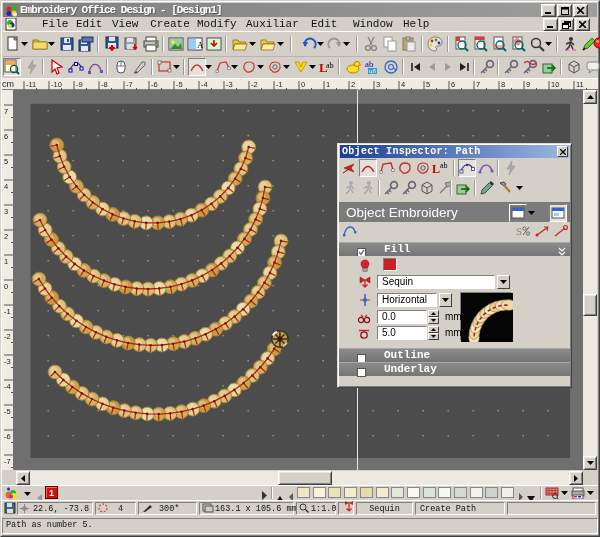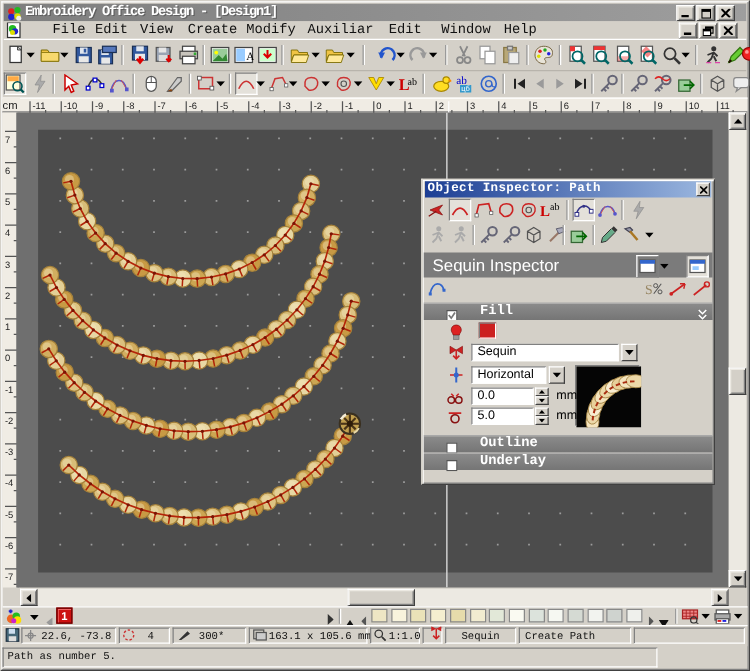--- a/index.html
+++ b/index.html
@@ -1503,21 +1503,21 @@
       <path d="M3 3 l4 -1 l2 2 l-2 2 z" fill="#99a" stroke="#445"></path>
       <path d="M7 5 L13 12" stroke="#a72" stroke-width="2"></path>
     </svg>
   </div>
 <div style="position:absolute;left:516px;top:179px;width:7px;height:18px;display:flex;align-items:center;justify-content:center;">
     <svg width="7" height="5" viewBox="0 0 7 5" style="">
       <path d="M0 0 L7 0 L3.5 4 Z" fill="#000"></path>
     </svg>
   </div>
 <div style="position:absolute;left:339px;top:202px;width:231px;height:20px;background:#7b7b7b;display:flex;align-items:center;">
-    <div style="margin-left:7px;font:13.5px 'Liberation Sans', sans-serif;color:#fff;">Sequin Inspector</div>
+    <div style="margin-left:7px;font:13.5px 'Liberation Sans', sans-serif;color:#fff;">Object Embroidery</div>
   </div>
 <div style="position:absolute;left:509px;top:204px;width:18px;height:18px;border:1px solid;border-color:#fff #808080 #808080 #fff;display:flex;align-items:center;justify-content:center;">
     <svg width="14" height="12" viewBox="0 0 14 12" style="">
       <rect x="1" y="1" width="12" height="10" fill="#fff" stroke="#555"></rect>
       <rect x="1" y="1" width="12" height="3" fill="#36c"></rect>
     </svg>
   </div>
 <div style="position:absolute;left:528px;top:204px;width:7px;height:18px;display:flex;align-items:center;justify-content:center;">
     <svg width="7" height="5" viewBox="0 0 7 5" style="">
       <path d="M0 0 L7 0 L3.5 4 Z" fill="#000"></path>
@@ -1775,14 +1775,14 @@
         <path d="M6 2 V10 M3.5 7.5 L6 10 L8.5 7.5" stroke="#c22" stroke-width="1.2" fill="none"></path>
       </svg></div>
   </div>
 <div style="position:absolute;left:356px;top:502px;width:57px;height:13px;border:1px solid;border-color:#808080 #fff #fff #808080;display:flex;align-items:center;">
     <div style="font:8.5px 'Liberation Mono', monospace;color:#111;white-space:nowrap;margin:0 auto;">Sequin</div>
   </div>
 <div style="position:absolute;left:415px;top:502px;width:90px;height:13px;border:1px solid;border-color:#808080 #fff #fff #808080;display:flex;align-items:center;">
     <div style="font:8.5px 'Liberation Mono', monospace;color:#111;white-space:nowrap;margin-left:4px;">Create Path</div>
   </div>
 <div style="position:absolute;left:507px;top:502px;width:89px;height:13px;border:1px solid;border-color:#808080 #fff #fff #808080;display:flex;align-items:center;"></div>
-<div style="position:absolute;left:2px;top:518px;width:524px;height:16px;background:#d4d0c8;border:1px solid;border-color:#808080 #fff #fff #808080;">
+<div style="position:absolute;left:2px;top:518px;width:596px;height:16px;background:#d4d0c8;border:1px solid;border-color:#808080 #fff #fff #808080;">
     <div style="position:absolute;left:3px;top:1px;font:8.5px 'Liberation Mono', monospace;color:#111;">Path as number 5.</div>
   </div>
 </body></html>

